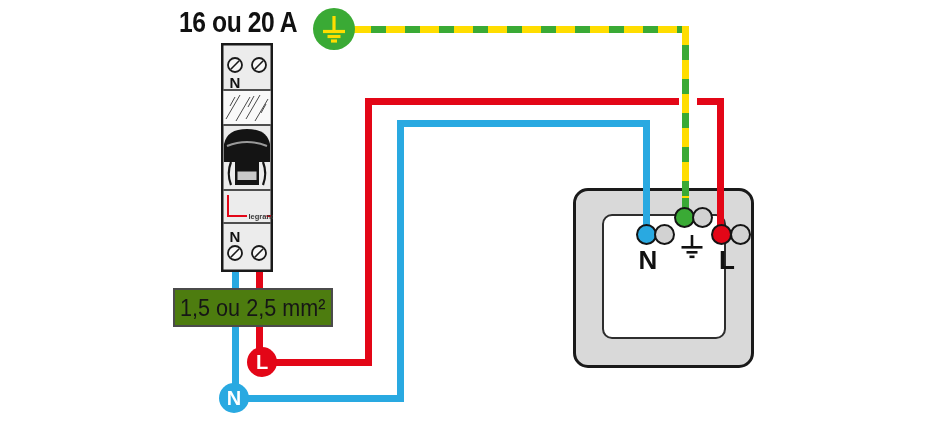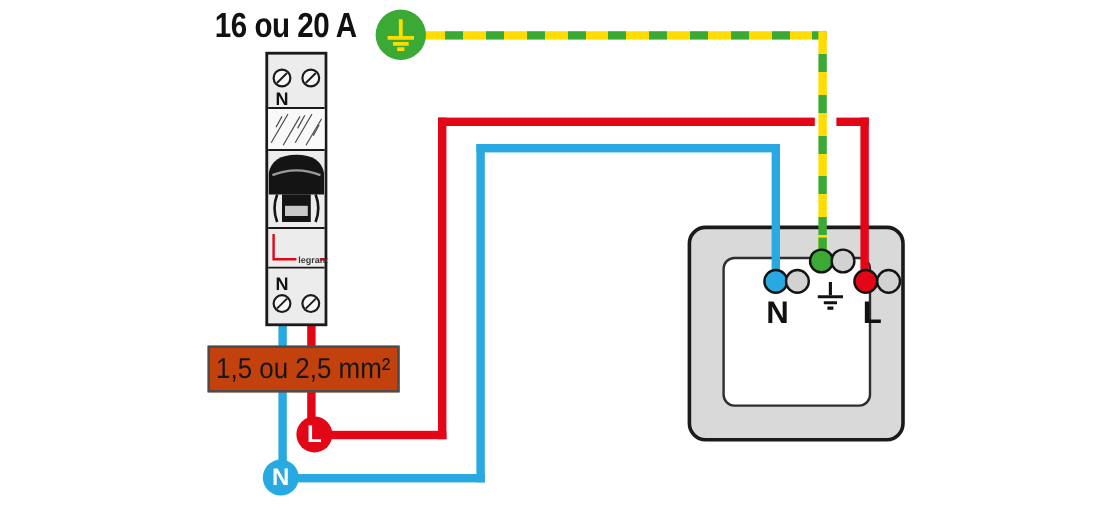--- a/index.html
+++ b/index.html
@@ -36,21 +36,21 @@
 
   
   .earth-badge{
     left:313px;top:8px;width:42px;height:42px;border-radius:50%;
     background:var(--c-earth-green,#3aaa35);z-index:3;
   }
 
   
   .cable-label{
     left:173px;top:288px;width:160px;height:39px;box-sizing:border-box;
-    background:#c2410c;border:2px solid #4b4b4b;z-index:4;
+    background:#4d7c0f;border:2px solid #4b4b4b;z-index:4;
     display:flex;align-items:center;justify-content:center;
   }
   .cable-label span{
     font-size:24px;font-weight:500;color:#161616;white-space:nowrap;
     transform:scaleX(.9);
   }
 
   
   .badge{
     position:absolute;width:30px;height:30px;border-radius:50%;

